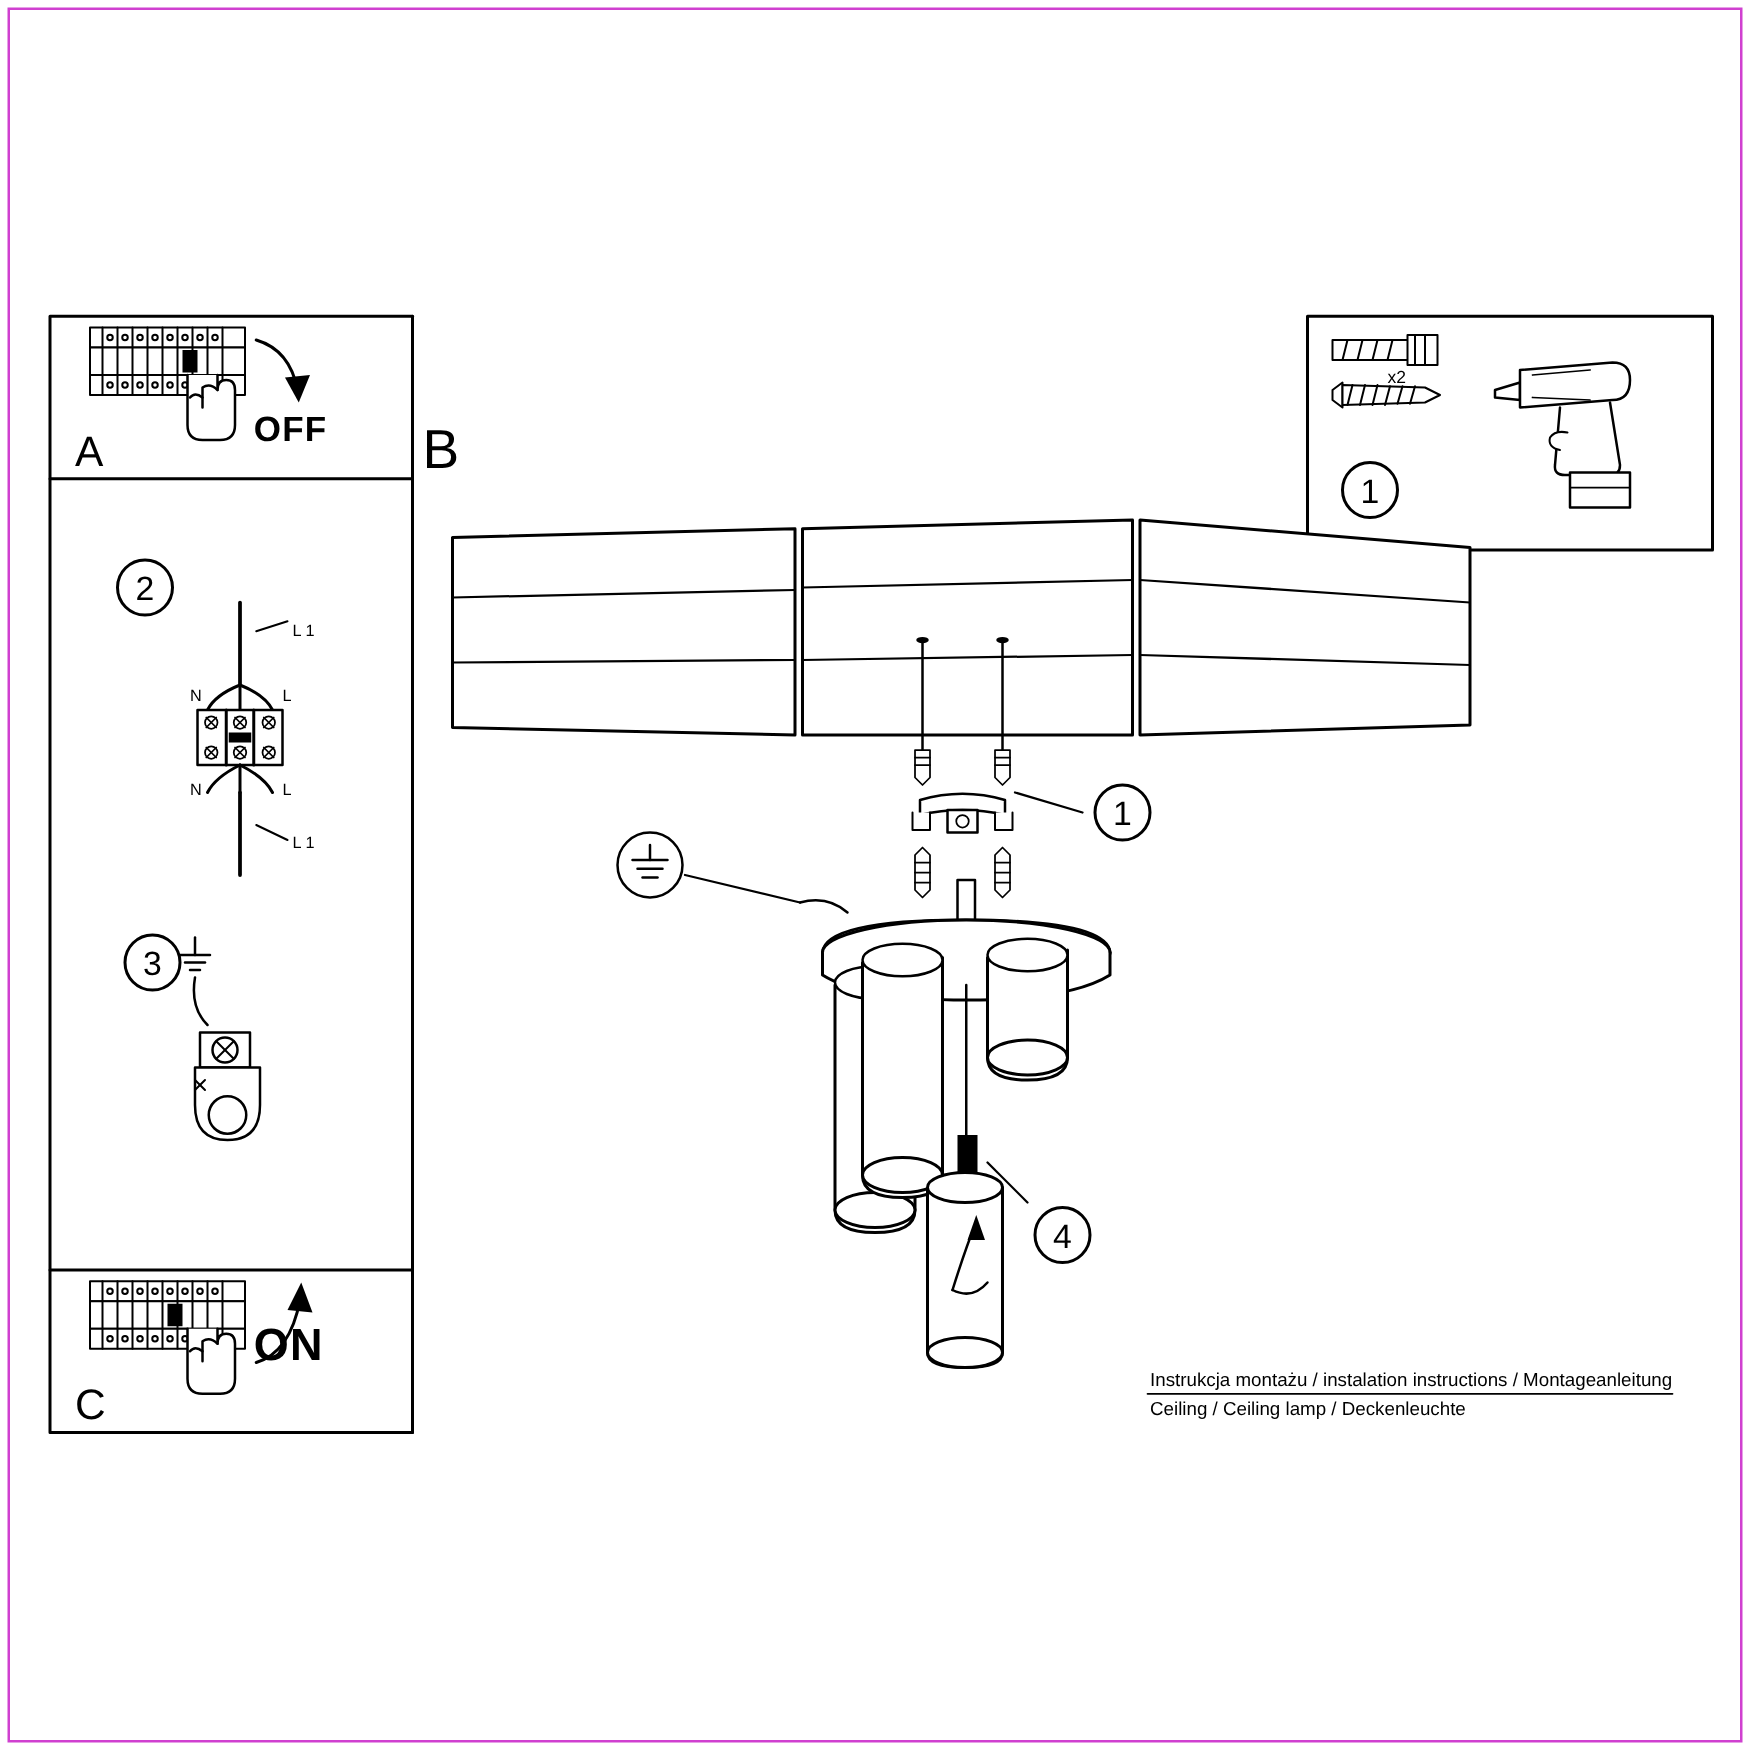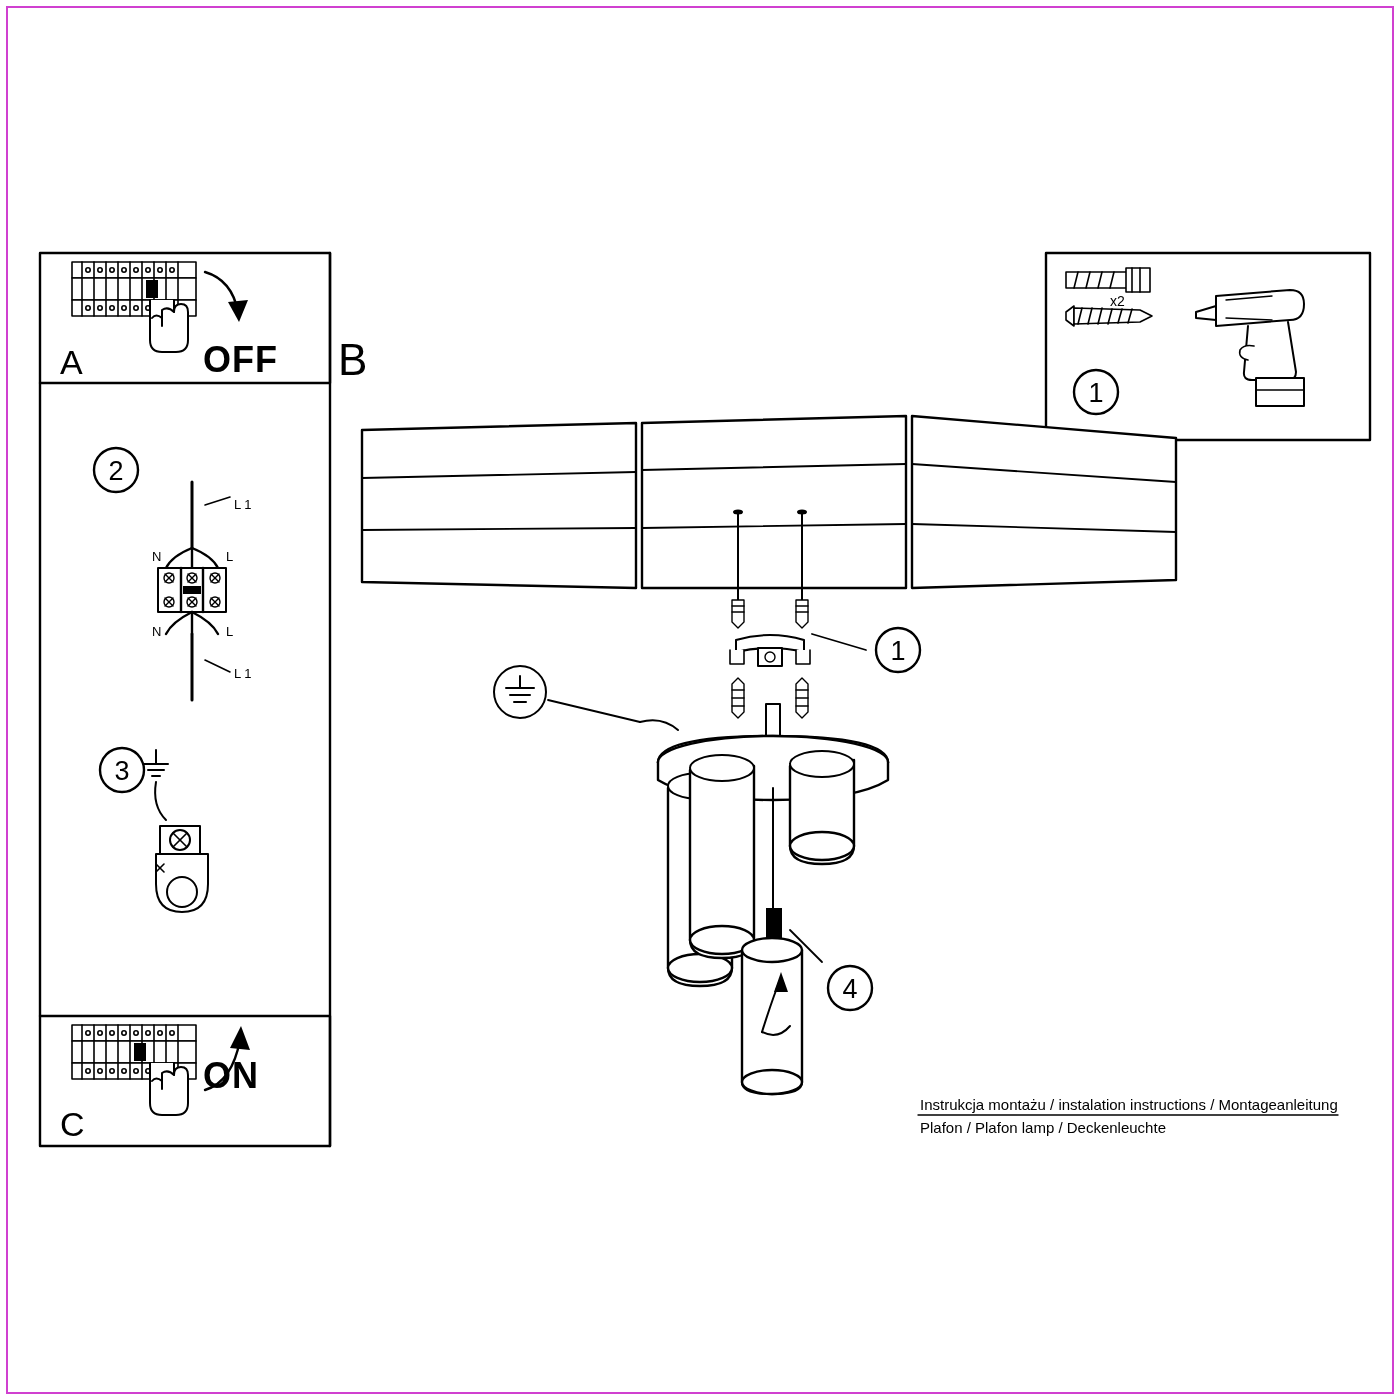--- a/index.html
+++ b/index.html
@@ -36,22 +36,22 @@
     width: 1400px;
     height: 1400px;
   }
   .txt {
     position: absolute;
     white-space: nowrap;
     line-height: 1;
   }
   .t-off {
     left: 203px;
-    top: 342px;
-    font-size: 36px;
+    top: 330px;
+    font-size: 28px;
     font-weight: bold;
     letter-spacing: 1px;
   }
   .t-on {
     left: 203px;
     top: 1058px;
     font-size: 36px;
     font-weight: bold;
     letter-spacing: 1px;
   }
@@ -451,15 +451,15 @@
   <div class="txt t-l1a">L 1</div>
   <div class="txt t-l1b">L 1</div>
 
   <div class="num" style="left:1074px; top:378px; width:44px;">1</div>
   <div class="num" style="left:876px; top:636px; width:44px;">1</div>
   <div class="num" style="left:94px; top:456px; width:44px;">2</div>
   <div class="num" style="left:100px; top:756px; width:44px;">3</div>
   <div class="num" style="left:828px; top:974px; width:44px;">4</div>
 
   <div class="txt cap1">Instrukcja montażu / instalation instructions / Montageanleitung</div>
-  <div class="txt cap2">Plafon / Plafon lamp / Deckenleuchte</div>
+  <div class="txt cap2">Ceiling / Ceiling lamp / Deckenleuchte</div>
 
 </div>
 
 </body></html>

